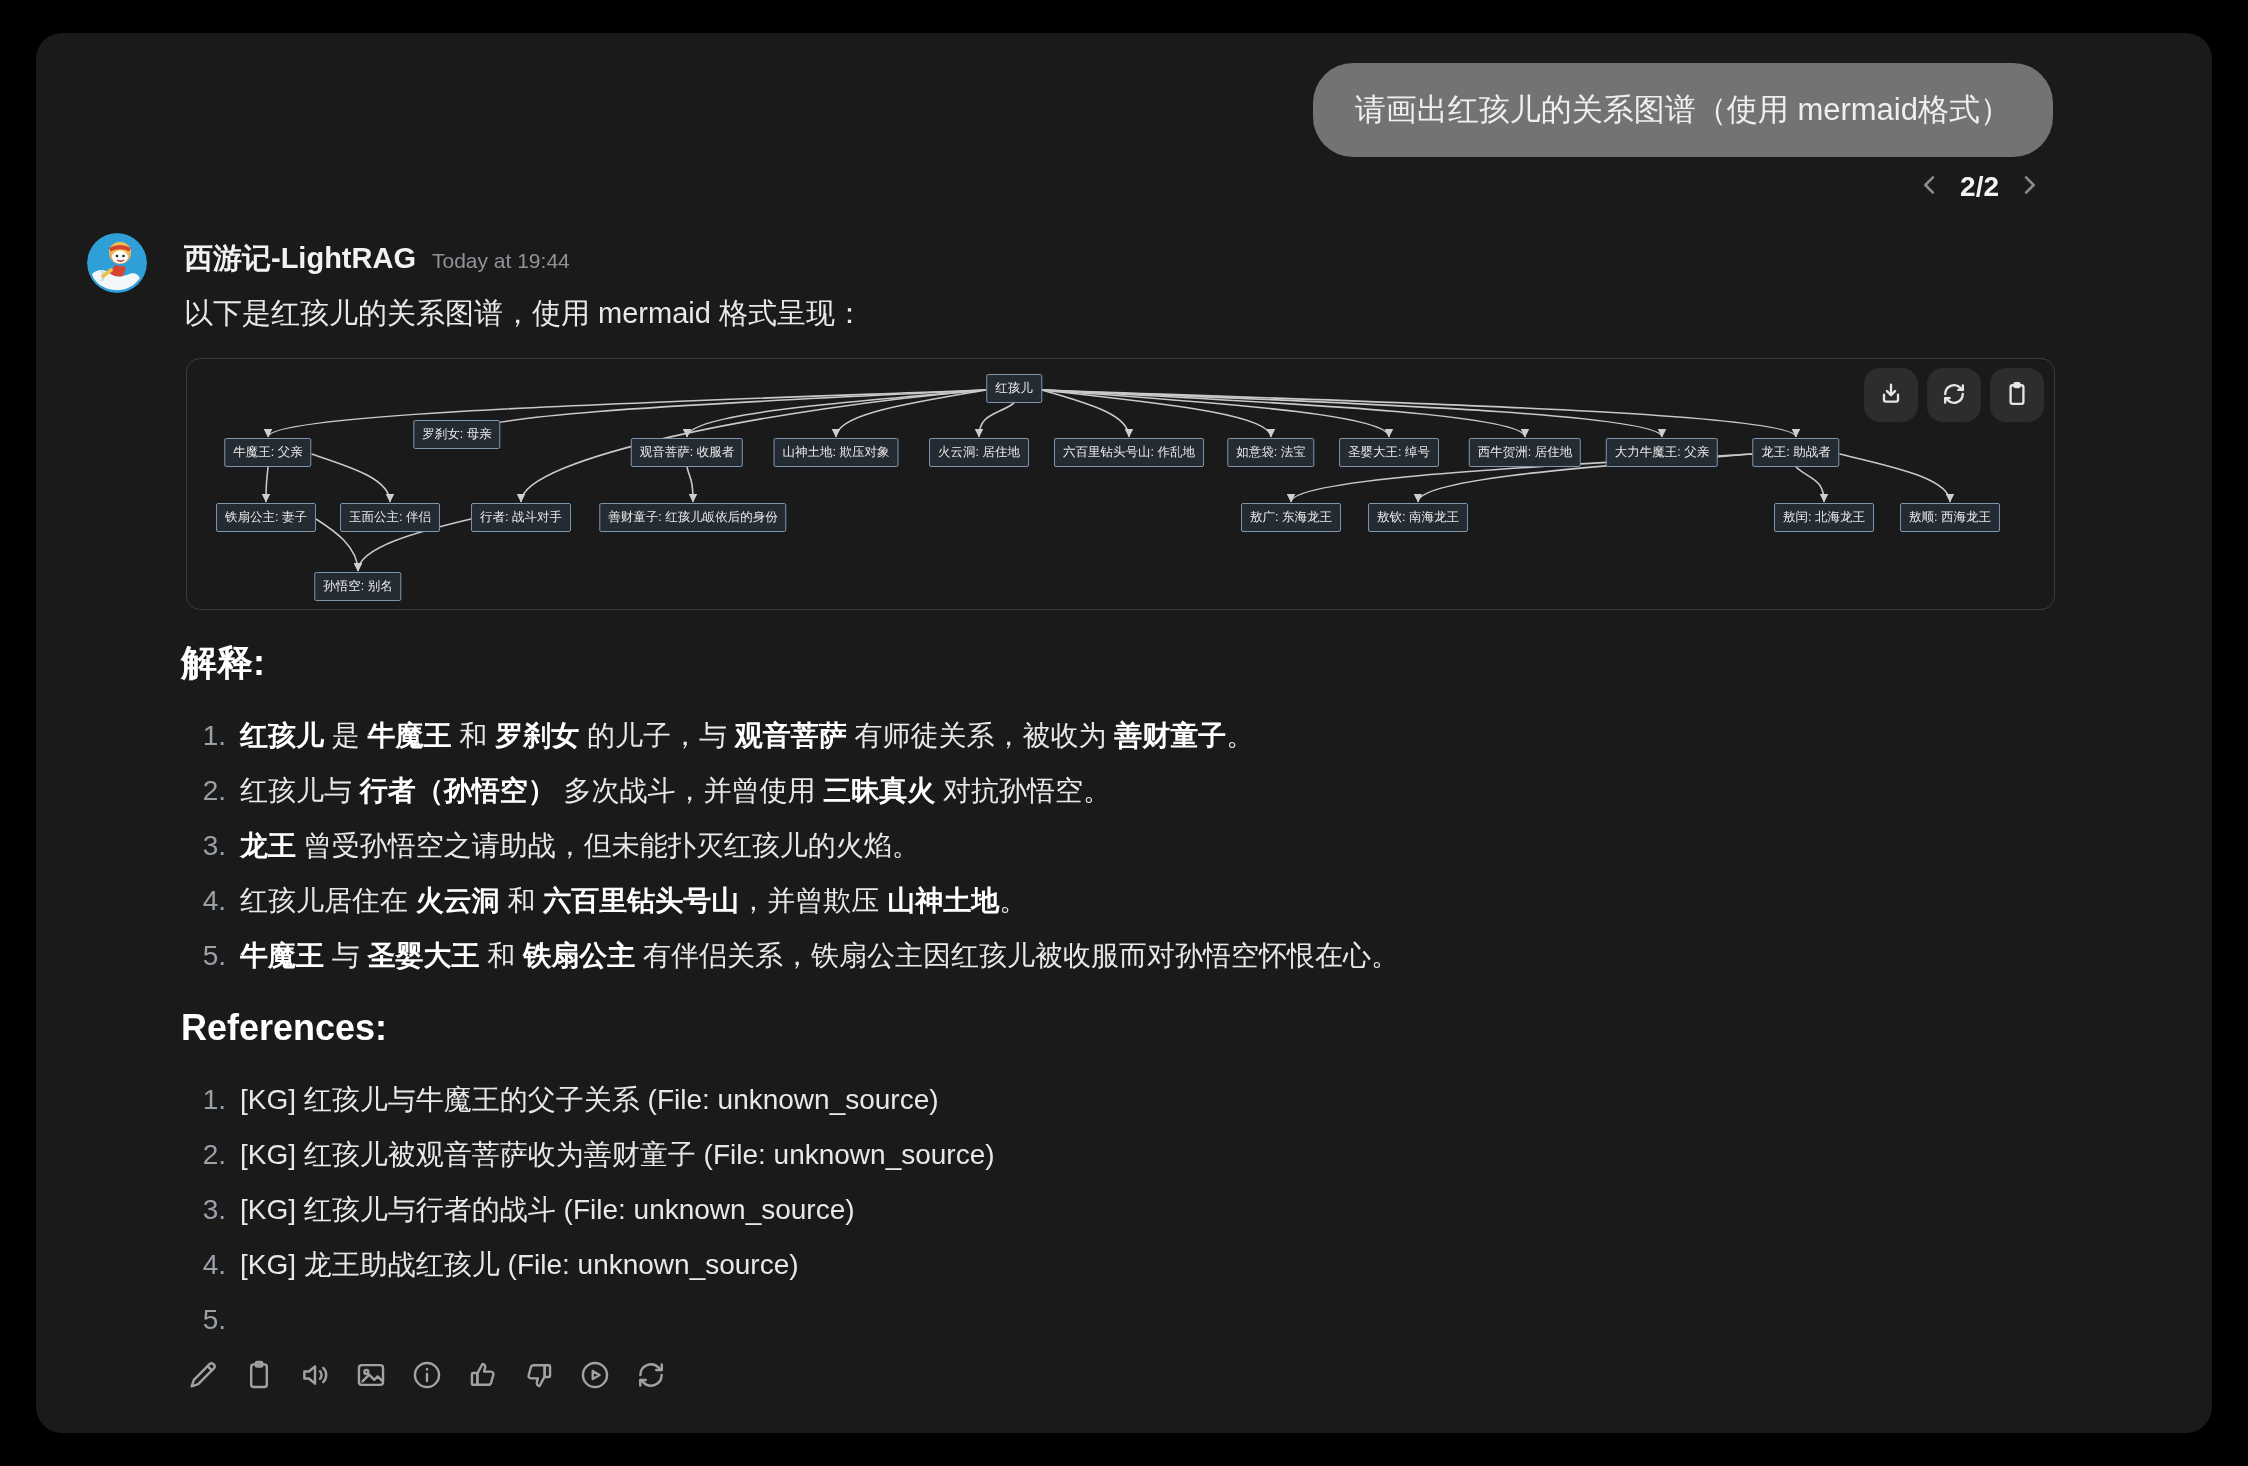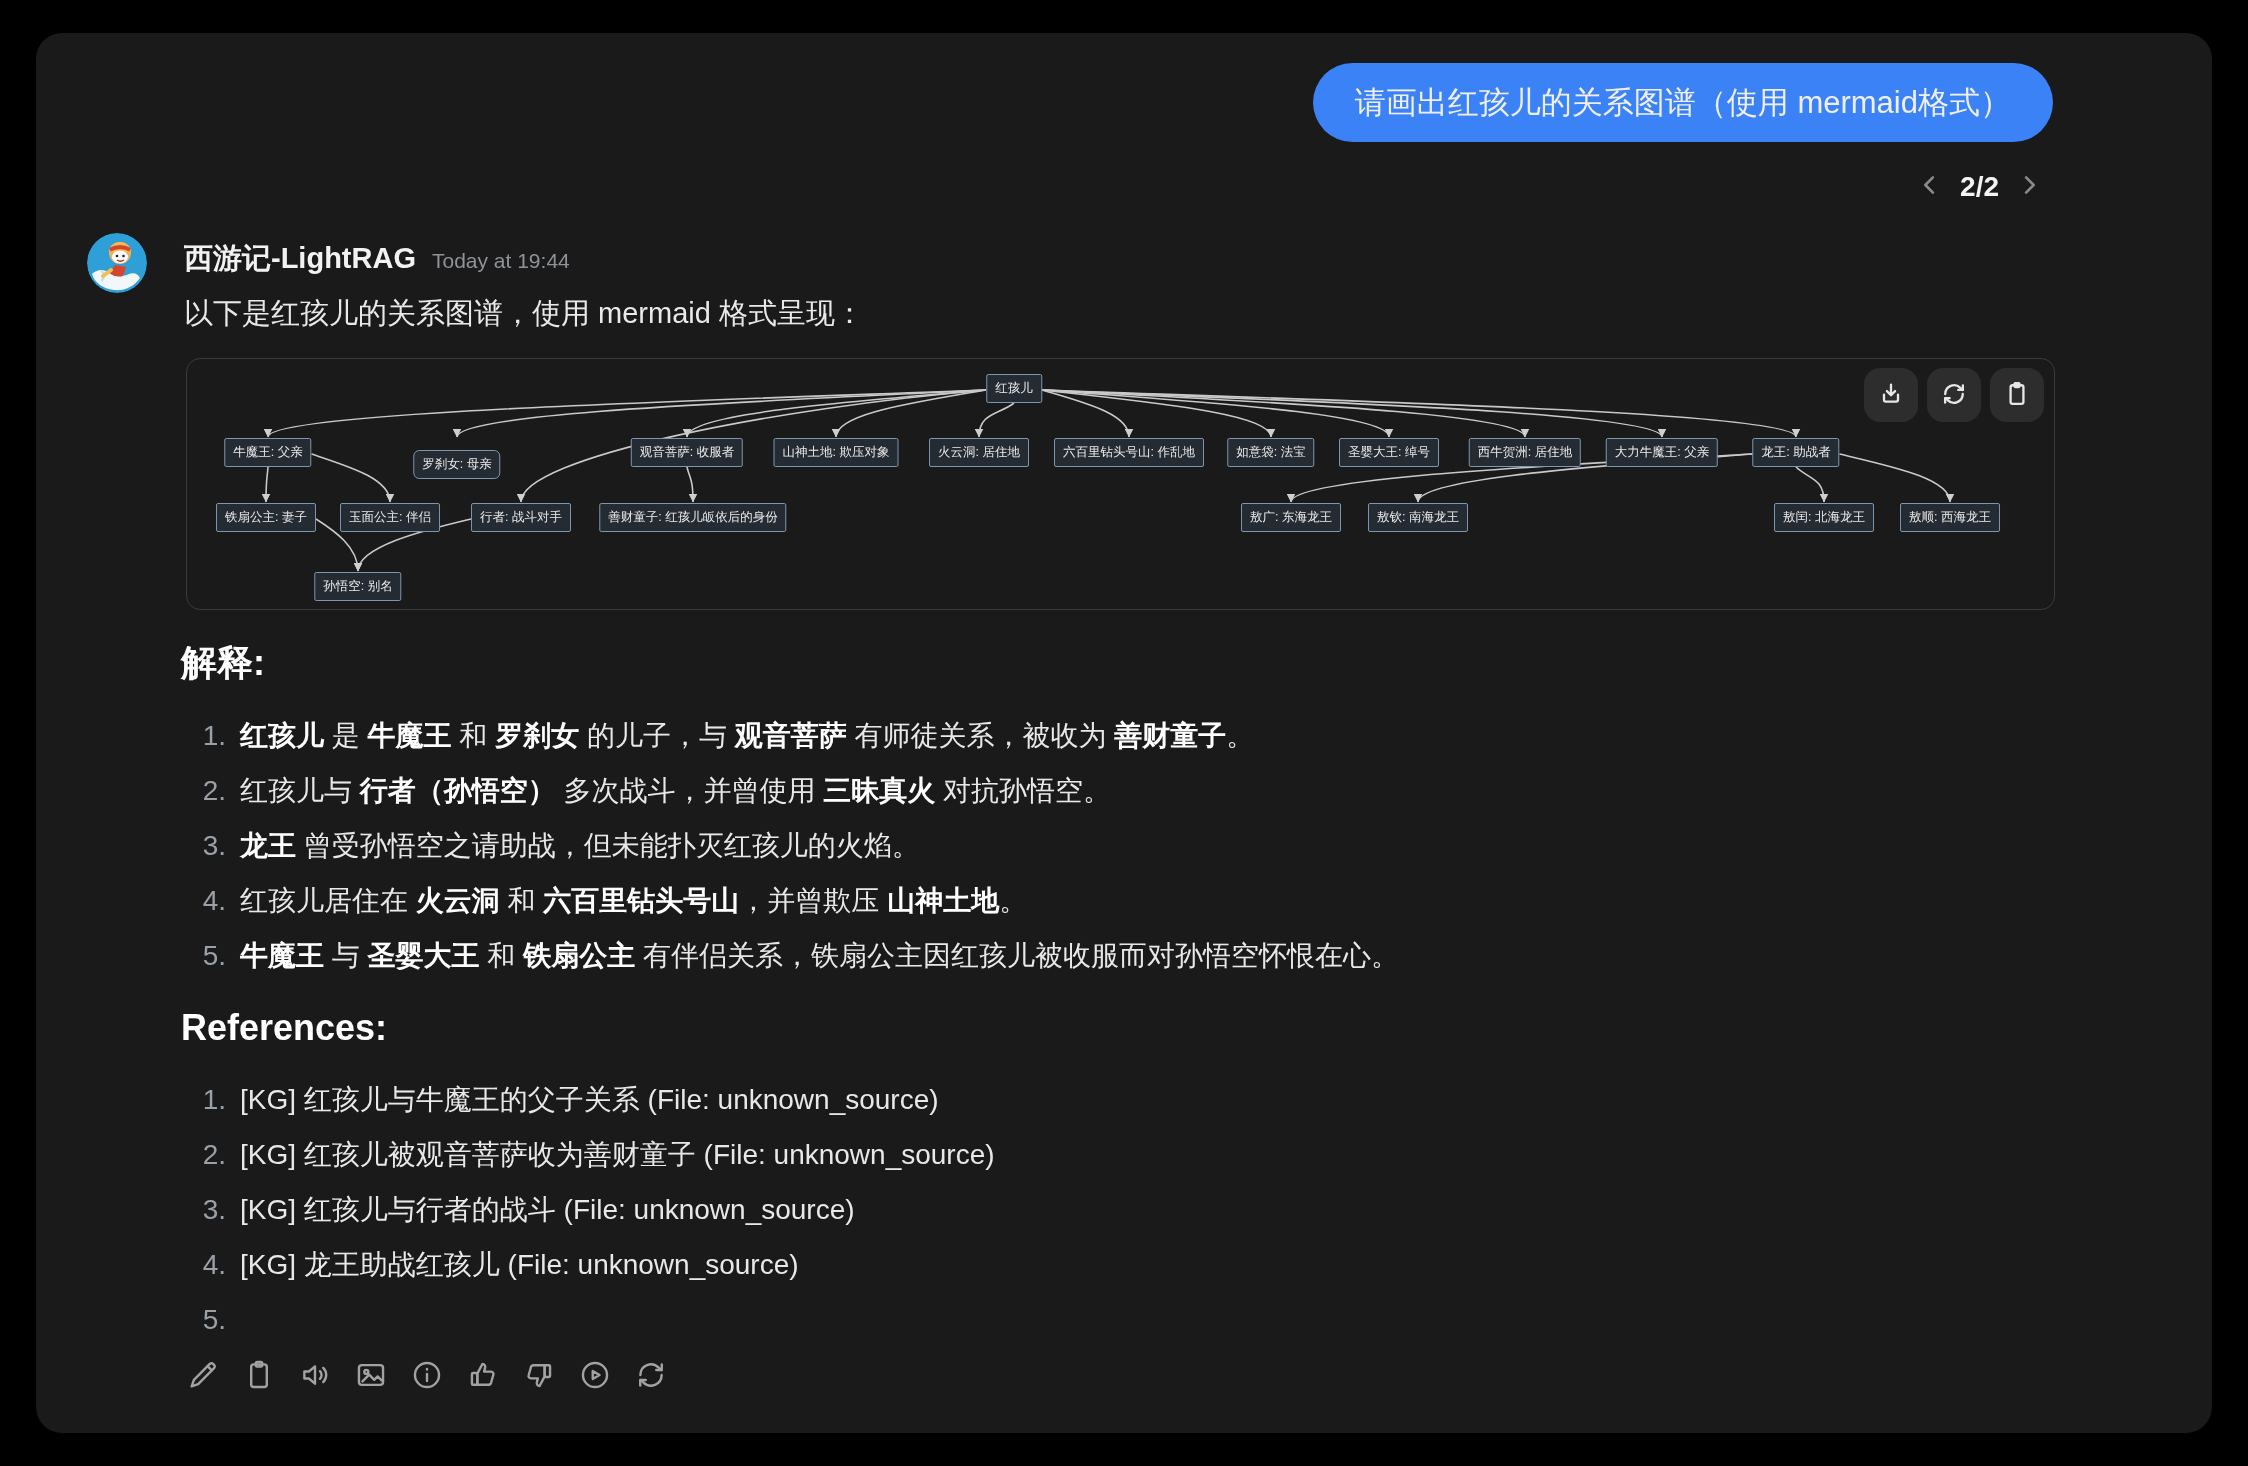--- a/index.html
+++ b/index.html
@@ -7,22 +7,22 @@
     width:2248px;height:1466px;background:#000;
     font-family:"Liberation Sans","DejaVu Sans",sans-serif;
     position:relative;overflow:hidden;
   }
   .window{
     position:absolute;left:36px;top:33px;width:2176px;height:1400px;
     background:#1a1a1a;border-radius:26px;overflow:hidden;
   }
   
   .bubble{
-    position:absolute;top:30px;right:159px;height:79px;
-    display:flex;align-items:center;background:#3b82f6;border-radius:40px;
+    position:absolute;top:30px;right:159px;height:94px;
+    display:flex;align-items:center;background:#737373;border-radius:40px;
     padding:0 42px;font-size:31px;color:#efefef;white-space:nowrap;
   }
   .pagination{position:absolute;top:138px;right:168px;display:flex;align-items:center;gap:15px;}
   .page-chevron{width:30px;height:30px;color:#8b8b8b;display:flex;align-items:center;justify-content:center;cursor:pointer;}
   .page-num{font-size:28px;font-weight:700;color:#f3f3f3;}
   
   .avatar{position:absolute;left:51px;top:200px;width:60px;height:60px;border-radius:50%;overflow:hidden;}
   .header-row{position:absolute;left:148px;top:206px;display:flex;align-items:baseline;gap:16px;white-space:nowrap;}
   .assistant-name{font-size:29px;font-weight:700;color:#f2f2f2;}
   .timestamp{font-size:21px;color:#8f9398;}
@@ -133,21 +133,21 @@
         <path d="M 129 159.95 C 147.9 171.95, 171 188, 171 212" class="edge" marker-end="url(#arrowhead)"></path>
         <path d="M 284 159.95 C 233.15 171.95, 171 188, 171 212" class="edge" marker-end="url(#arrowhead)"></path>
         <path d="M 1565.5 94.95 C 1357.825 106.95, 1104 119, 1104 143" class="edge" marker-end="url(#arrowhead)"></path>
         <path d="M 1565.5 94.95 C 1414.975 106.95, 1231 119, 1231 143" class="edge" marker-end="url(#arrowhead)"></path>
         <path d="M 1609 108 C 1621.6 120, 1637 119, 1637 143" class="edge" marker-end="url(#arrowhead)"></path>
         <path d="M 1652.5 94.95 C 1702.225 106.95, 1763 119, 1763 143" class="edge" marker-end="url(#arrowhead)"></path>
       </svg>
     <div id="node-layer">
         <div class="node" style="left: 827px; top: 15px;">红孩儿</div>
         <div class="node" style="left: 81px; top: 79px;">牛魔王: 父亲</div>
-        <div class="node" style="left: 270px; top: 91px; border-radius: 6px;">罗刹女: 母亲</div>
+        <div class="node" style="left: 270px; top: 61px;">罗刹女: 母亲</div>
         <div class="node" style="left: 500px; top: 79px;">观音菩萨: 收服者</div>
         <div class="node" style="left: 649px; top: 79px;">山神土地: 欺压对象</div>
         <div class="node" style="left: 792px; top: 79px;">火云洞: 居住地</div>
         <div class="node" style="left: 942px; top: 79px;">六百里钻头号山: 作乱地</div>
         <div class="node" style="left: 1084px; top: 79px;">如意袋: 法宝</div>
         <div class="node" style="left: 1202px; top: 79px;">圣婴大王: 绰号</div>
         <div class="node" style="left: 1338px; top: 79px;">西牛贺洲: 居住地</div>
         <div class="node" style="left: 1475px; top: 79px;">大力牛魔王: 父亲</div>
         <div class="node" style="left: 1609px; top: 79px;">龙王: 助战者</div>
         <div class="node" style="left: 79px; top: 144px;">铁扇公主: 妻子</div>

